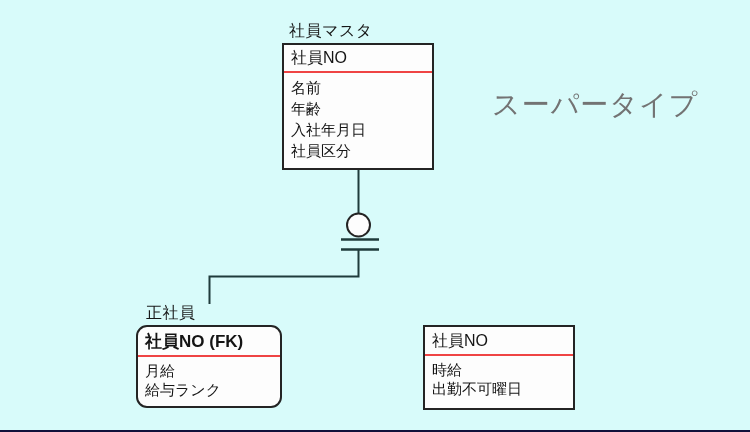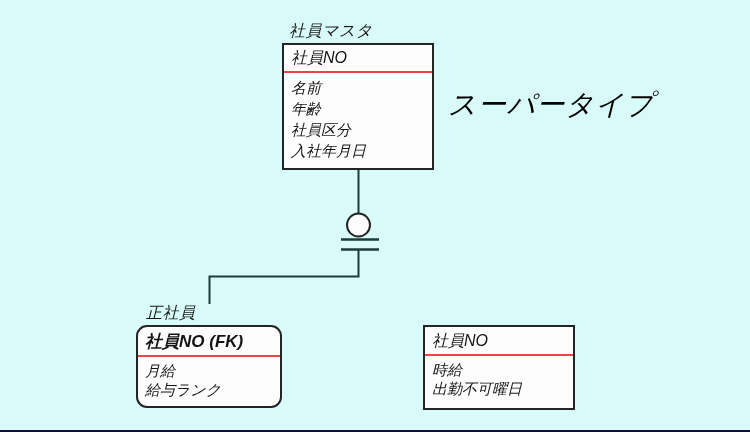--- a/index.html
+++ b/index.html
@@ -7,21 +7,20 @@
     padding: 0;
     font-family: "Liberation Sans", "DejaVu Sans", sans-serif;
   }
   .canvas {
     position: relative;
     width: 750px;
     height: 432px;
     background: #d8fbfa;
     overflow: hidden;
     color: #141414;
-    font-style: italic;
   }
   .connector-svg {
     position: absolute;
     left: 0;
     top: 0;
     width: 750px;
     height: 432px;
   }
   .entity-title {
     position: absolute;
@@ -59,21 +58,22 @@
     white-space: nowrap;
   }
   .attr-row.tight {
     line-height: 19px;
   }
   .big-label {
     position: absolute;
     font-size: 28px;
     letter-spacing: 1px;
     white-space: nowrap;
-    color: #000000;
+    color: #737373;
+    margin-left: 44px;
   }
   .bottom-edge-bar {
     position: absolute;
     left: 0;
     top: 430px;
     width: 750px;
     height: 2px;
     background: #10103a;
   }
 </style>
@@ -89,22 +89,22 @@
     <line x1="341" y1="249.5" x2="379" y2="249.5" stroke="#1f3b3b" stroke-width="2.5"></line>
     <path d="M 358.5 250 L 358.5 276.5 L 209.5 276.5 L 209.5 304" fill="none" stroke="#1f3b3b" stroke-width="2"></path>
   </svg>
 
   <div class="entity-title" style="left:289px; top:21px;">社員マスタ</div>
   <div class="entity-box" style="left:282px; top:43px; width:152px; height:127px;">
     <div class="entity-key">社員NO</div>
     <div class="entity-attrs">
       <div class="attr-row">名前</div>
       <div class="attr-row">年齢</div>
+      <div class="attr-row">入社年月日</div>
       <div class="attr-row">社員区分</div>
-      <div class="attr-row">入社年月日</div>
     </div>
   </div>
 
   <div class="big-label" style="left:448px; top:86px;">スーパータイプ</div>
 
   <div class="entity-title" style="left:146px; top:303px;">正社員</div>
   <div class="entity-box rounded" style="left:136px; top:325px; width:146px; height:83px;">
     <div class="entity-key bold">社員NO (FK)</div>
     <div class="entity-attrs">
       <div class="attr-row tight">月給</div>

